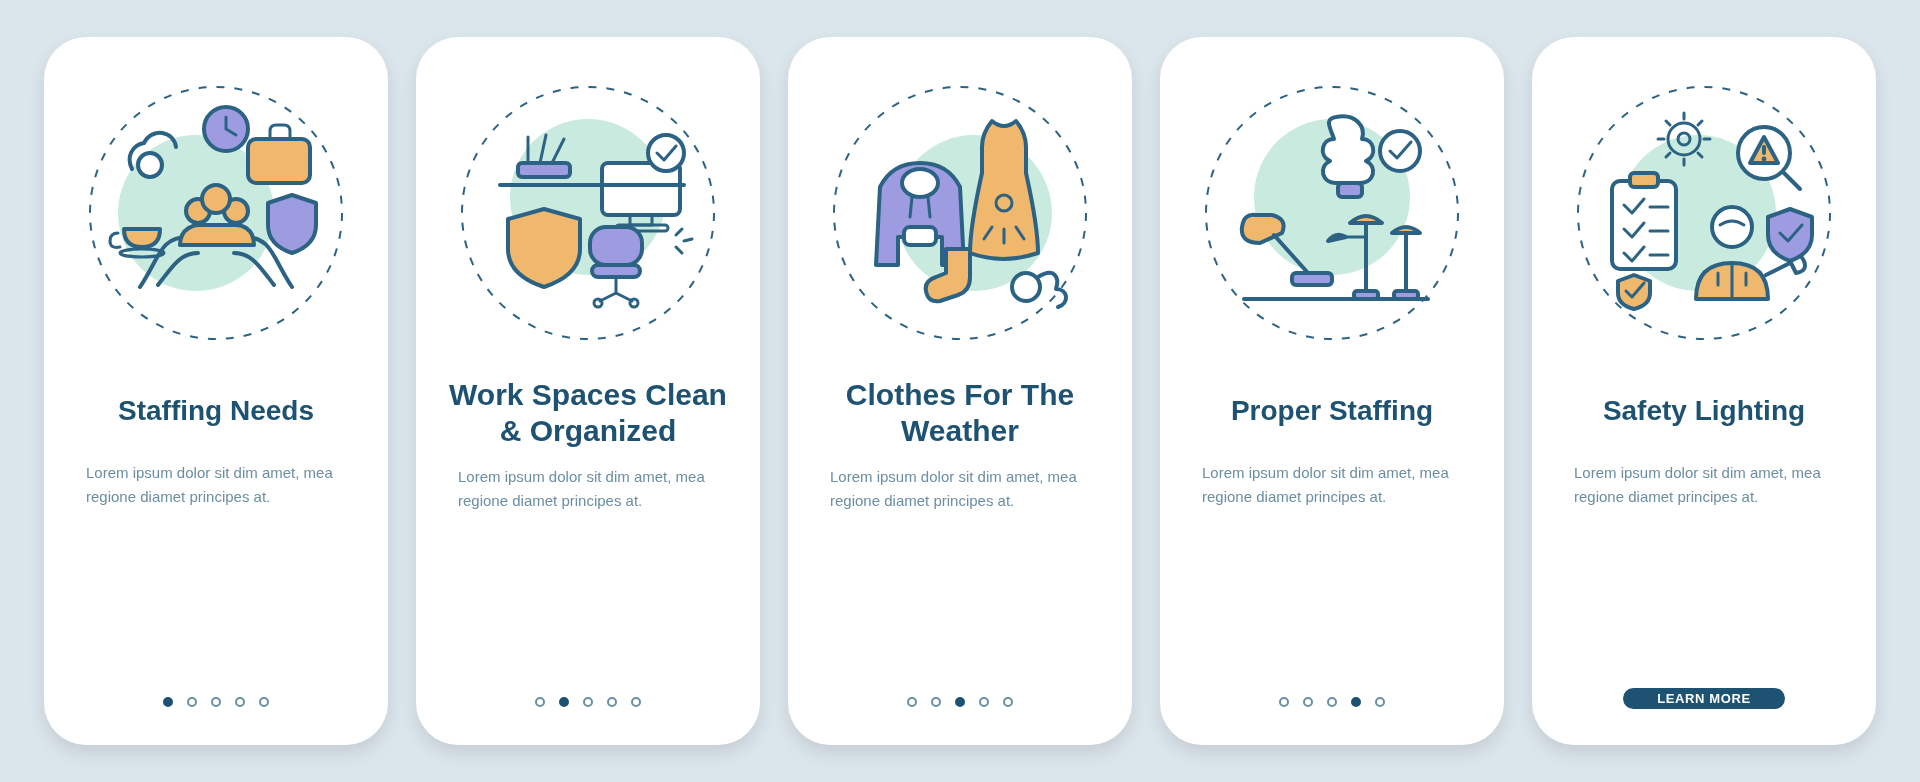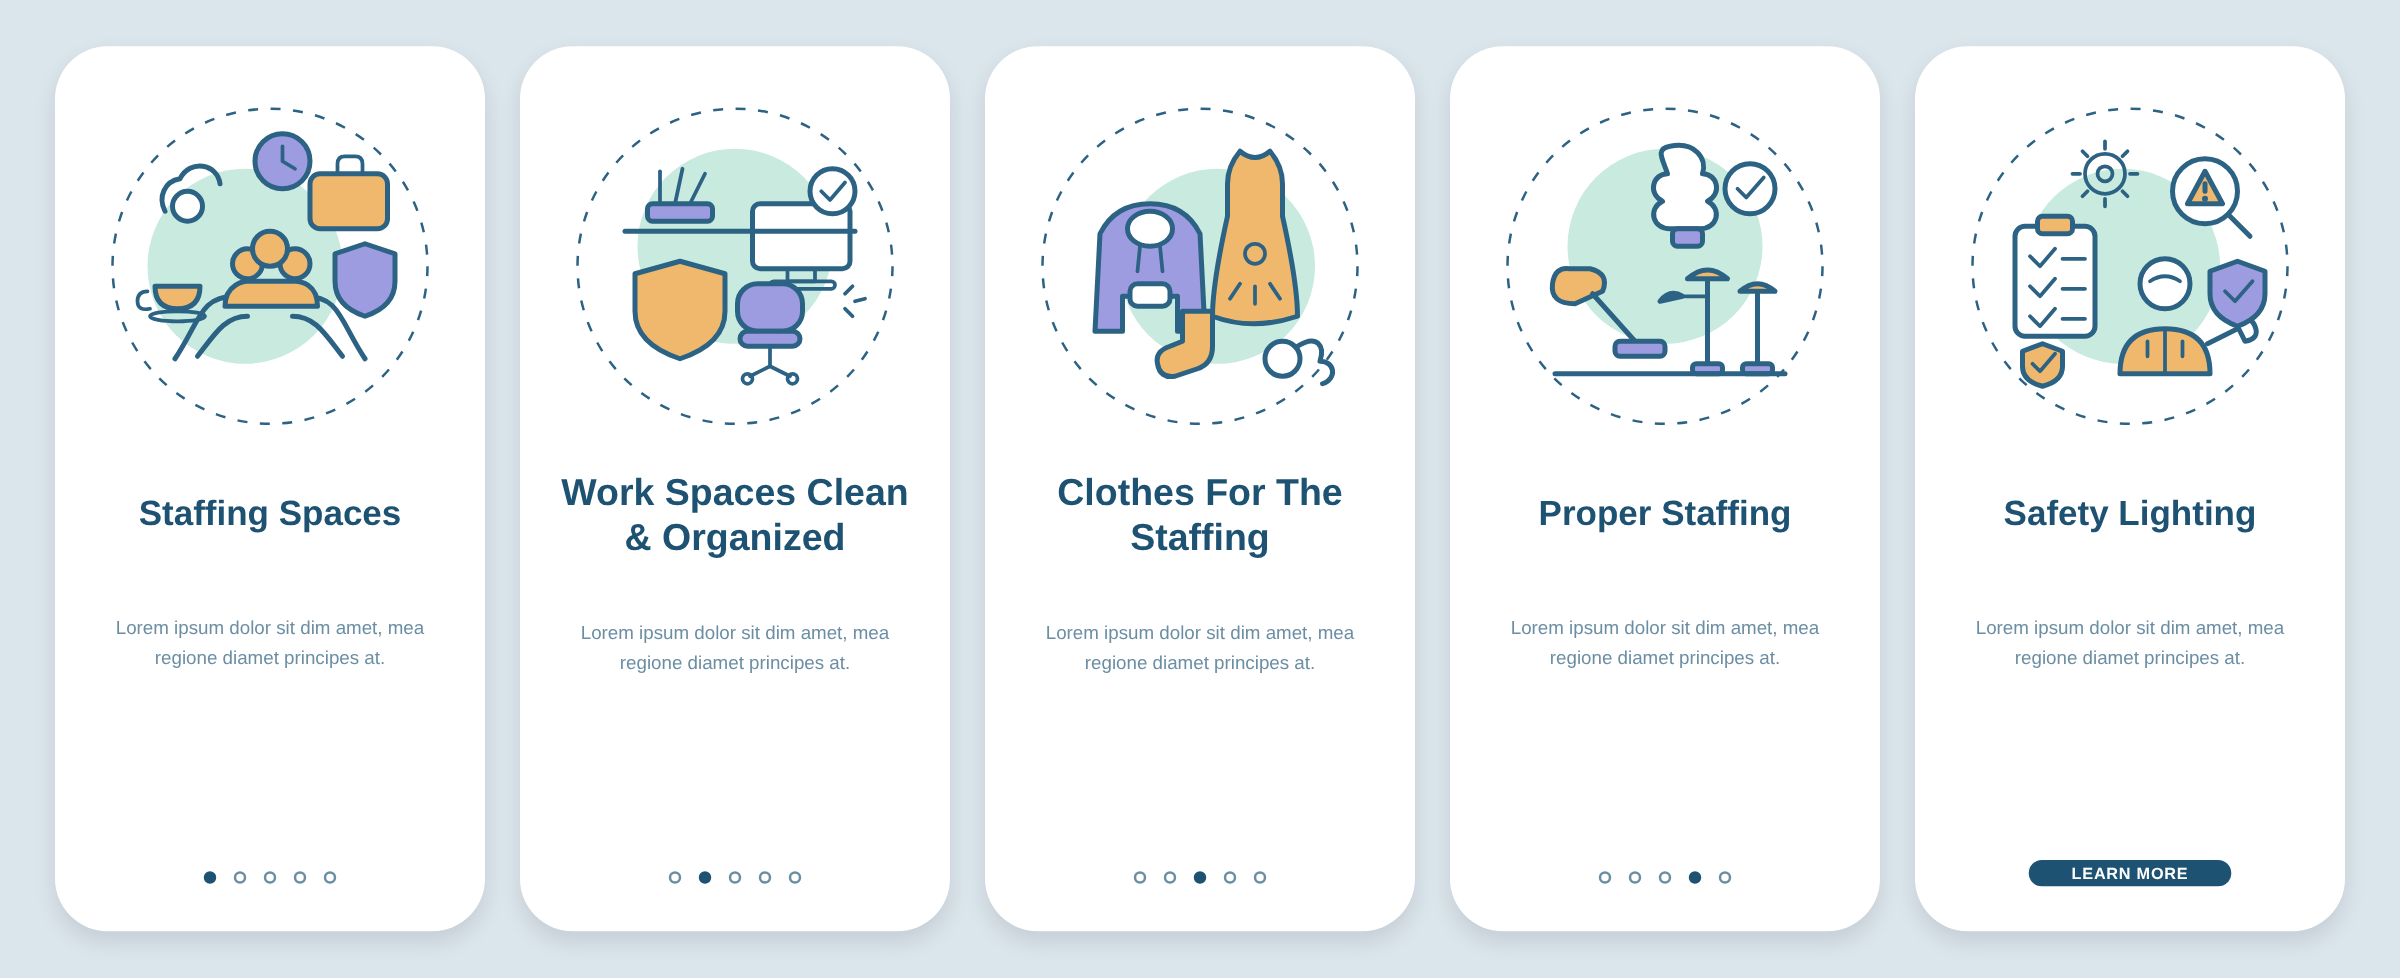--- a/index.html
+++ b/index.html
@@ -68,24 +68,24 @@
     text-align: center;
     color: var(--ink);
     min-height: 68px;
     display: flex;
     align-items: center;
   }
   .phone:nth-child(2) .title,
   .phone:nth-child(3) .title { font-size: 30px; }
 
   .desc {
-    margin-top: 46px;
+    margin-top: 16px;
     font-size: 15px;
     line-height: 1.6;
-    text-align: center;
+    text-align: left;
     color: var(--muted);
     max-width: 260px;
   }
   .spacer { flex: 1; }
   .dots {
     display: flex;
     gap: 14px;
     margin-bottom: 4px;
   }
   .dot {
@@ -136,21 +136,21 @@
         <rect class="orange line" x="168" y="62" width="62" height="44" rx="8"></rect>
         <path class="line thin" d="M190 62 L190 54 Q190 48 196 48 L204 48 Q210 48 210 54 L210 62"></path>
 
         <path class="purple line" d="M212 118 L236 126 L236 148 Q236 168 212 176 Q188 168 188 148 L188 126 Z"></path>
 
         <path class="orange line" d="M44 152 Q44 170 62 170 Q80 170 80 152 Z"></path>
         <path class="line thin" d="M38 156 Q30 156 30 164 Q30 172 40 170"></path>
         <ellipse class="line thin" cx="62" cy="176" rx="22" ry="4" fill="none"></ellipse>
       </svg>
     </div>
-    <div class="title">Staffing Spaces</div>
+    <div class="title">Staffing Needs</div>
     <div class="desc">Lorem ipsum dolor sit dim amet, mea regione diamet principes at.</div>
     <div class="spacer"></div>
     <div class="dots">
       <span class="dot active"></span>
       <span class="dot"></span>
       <span class="dot"></span>
       <span class="dot"></span>
       <span class="dot"></span>
     </div>
   </div>
@@ -213,21 +213,21 @@
         <ellipse class="white line" cx="96" cy="106" rx="18" ry="14"></ellipse>
         <path class="line thin" d="M88 120 L86 140 M104 120 L106 140"></path>
         <rect class="white line" x="80" y="150" width="32" height="18" rx="6"></rect>
 
         <path class="orange line" d="M122 172 L146 172 L146 200 Q146 214 134 218 L116 224 Q104 226 102 214 Q100 204 112 200 L122 196 Z"></path>
 
         <circle class="white line" cx="202" cy="210" r="14"></circle>
         <path class="line" d="M214 200 C230 190 236 200 232 212 C244 212 246 226 234 230"></path>
       </svg>
     </div>
-    <div class="title">Clothes For The Staffing</div>
+    <div class="title">Clothes For The Weather</div>
     <div class="desc">Lorem ipsum dolor sit dim amet, mea regione diamet principes at.</div>
     <div class="spacer"></div>
     <div class="dots">
       <span class="dot"></span>
       <span class="dot"></span>
       <span class="dot active"></span>
       <span class="dot"></span>
       <span class="dot"></span>
     </div>
   </div>

